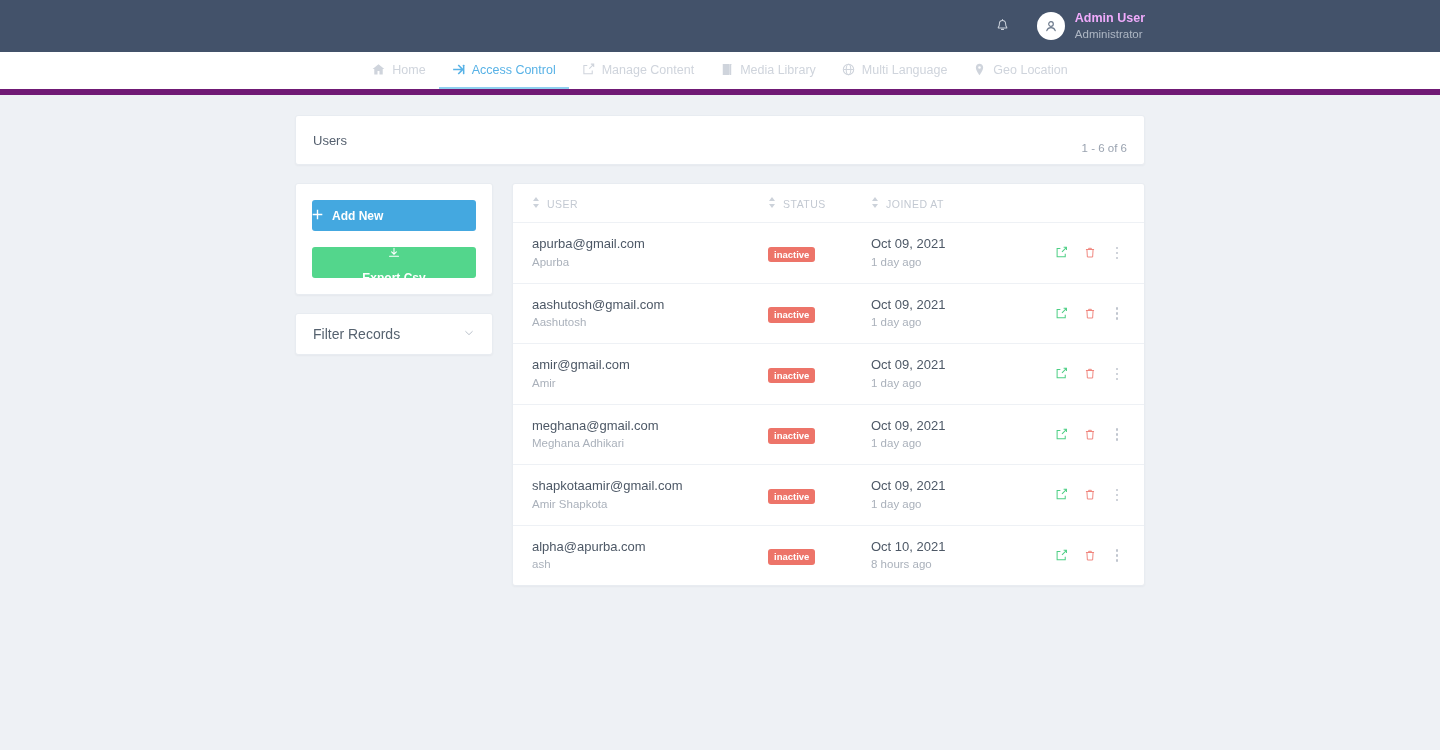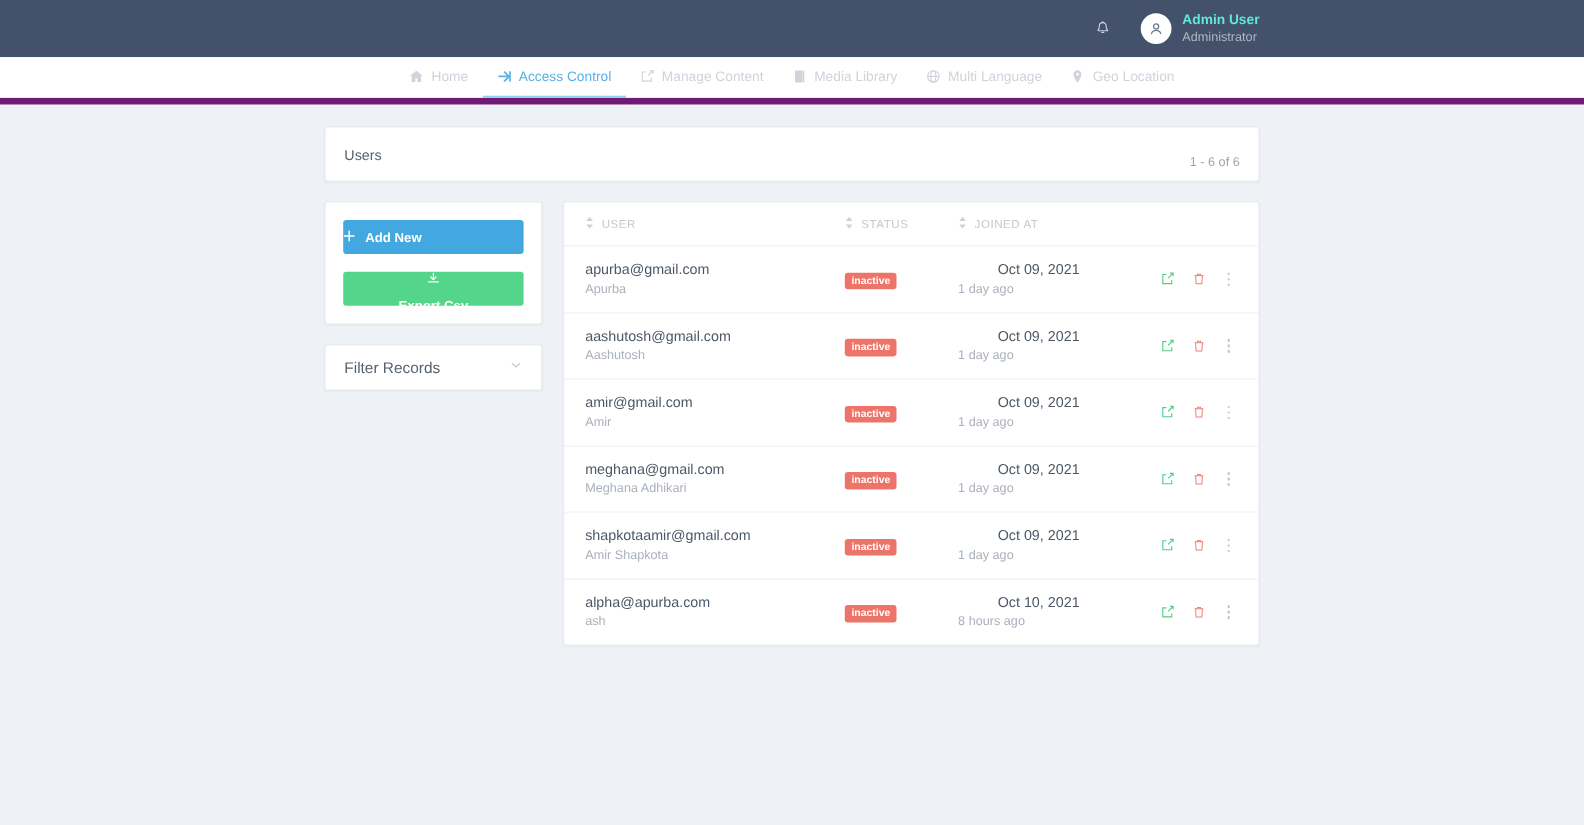--- a/index.html
+++ b/index.html
@@ -22,21 +22,21 @@
     cursor: pointer; margin-right: 20px;
   }
   .bell-btn svg { display: block; }
   .user-box { display: flex; align-items: center; cursor: pointer; }
   .avatar {
     width: 28px; height: 28px; border-radius: 50%;
     background: #fff; display: flex; align-items: center;
     justify-content: center; margin-right: 10px;
   }
   .user-text { line-height: 1.25; }
-  .user-name { font-size: 12.5px; font-weight: bold; color: #5eead4; }
+  .user-name { font-size: 12.5px; font-weight: bold; color: #f0abfc; }
   .user-role { font-size: 11.5px; color: #aeb7c4; }
 
   
   .navbar {
     height: 43px; background: #ffffff;
     border-bottom: 6px solid #701a75;
     display: flex; align-items: stretch; justify-content: center;
   }
   .nav-item {
     display: flex; align-items: center; gap: 7px;
@@ -103,21 +103,21 @@
 
   .tbl tbody td {
     padding: 12px 0; border-bottom: 1px solid #eef1f5;
     vertical-align: middle;
   }
   .tbl tbody tr:last-child td { border-bottom: none; }
   .cell-pad { padding-left: 19px !important; }
 
   .u-email { font-size: 13px; color: #4d5866; line-height: 1.45; }
   .u-name  { font-size: 11.5px; color: #aab1bb; line-height: 1.45; }
-  .d-date  { font-size: 13px; color: #4d5866; line-height: 1.45; margin-left: 36px; }
+  .d-date  { font-size: 13px; color: #4d5866; line-height: 1.45; }
   .d-ago   { font-size: 11.5px; color: #aab1bb; line-height: 1.45; }
 
   .badge {
     display: inline-block; background: #ed7469; color: #fff;
     font-size: 9.5px; font-weight: bold; border-radius: 3px;
     padding: 3px 6px 3px 6px; line-height: 1;
   }
 
   .acts { display: flex; align-items: center; justify-content: flex-end;
           gap: 16px; padding-right: 22px; }

